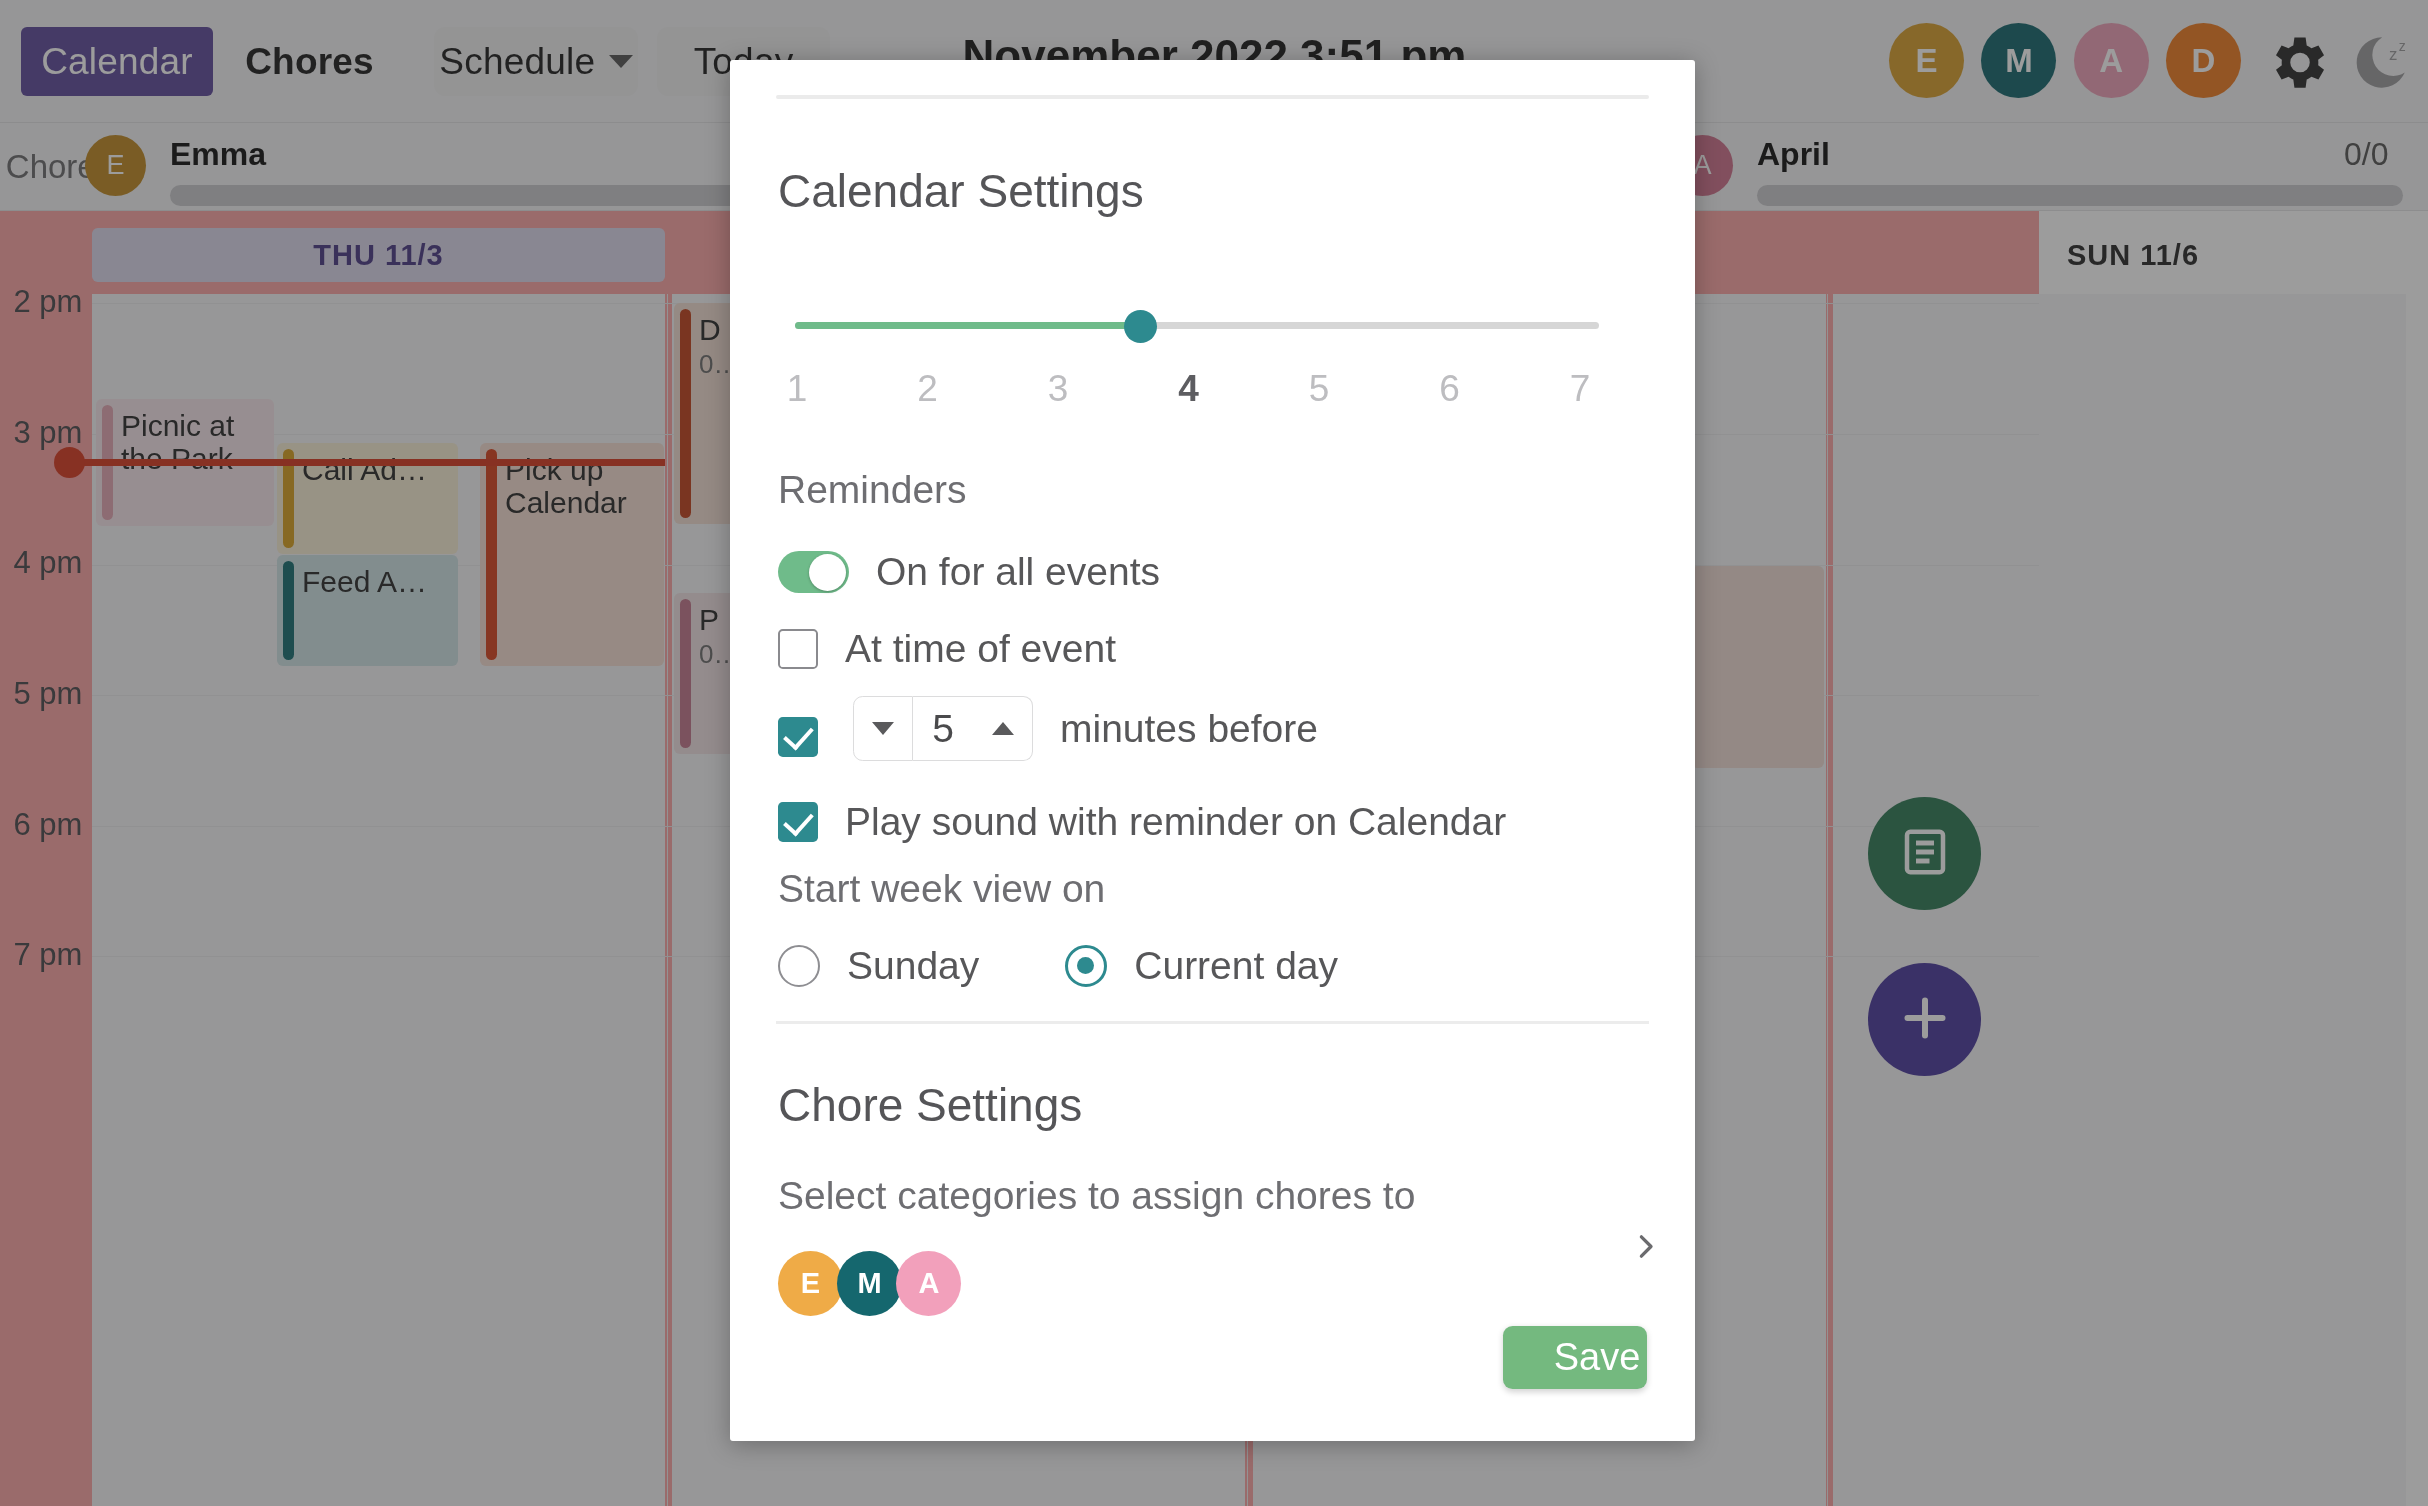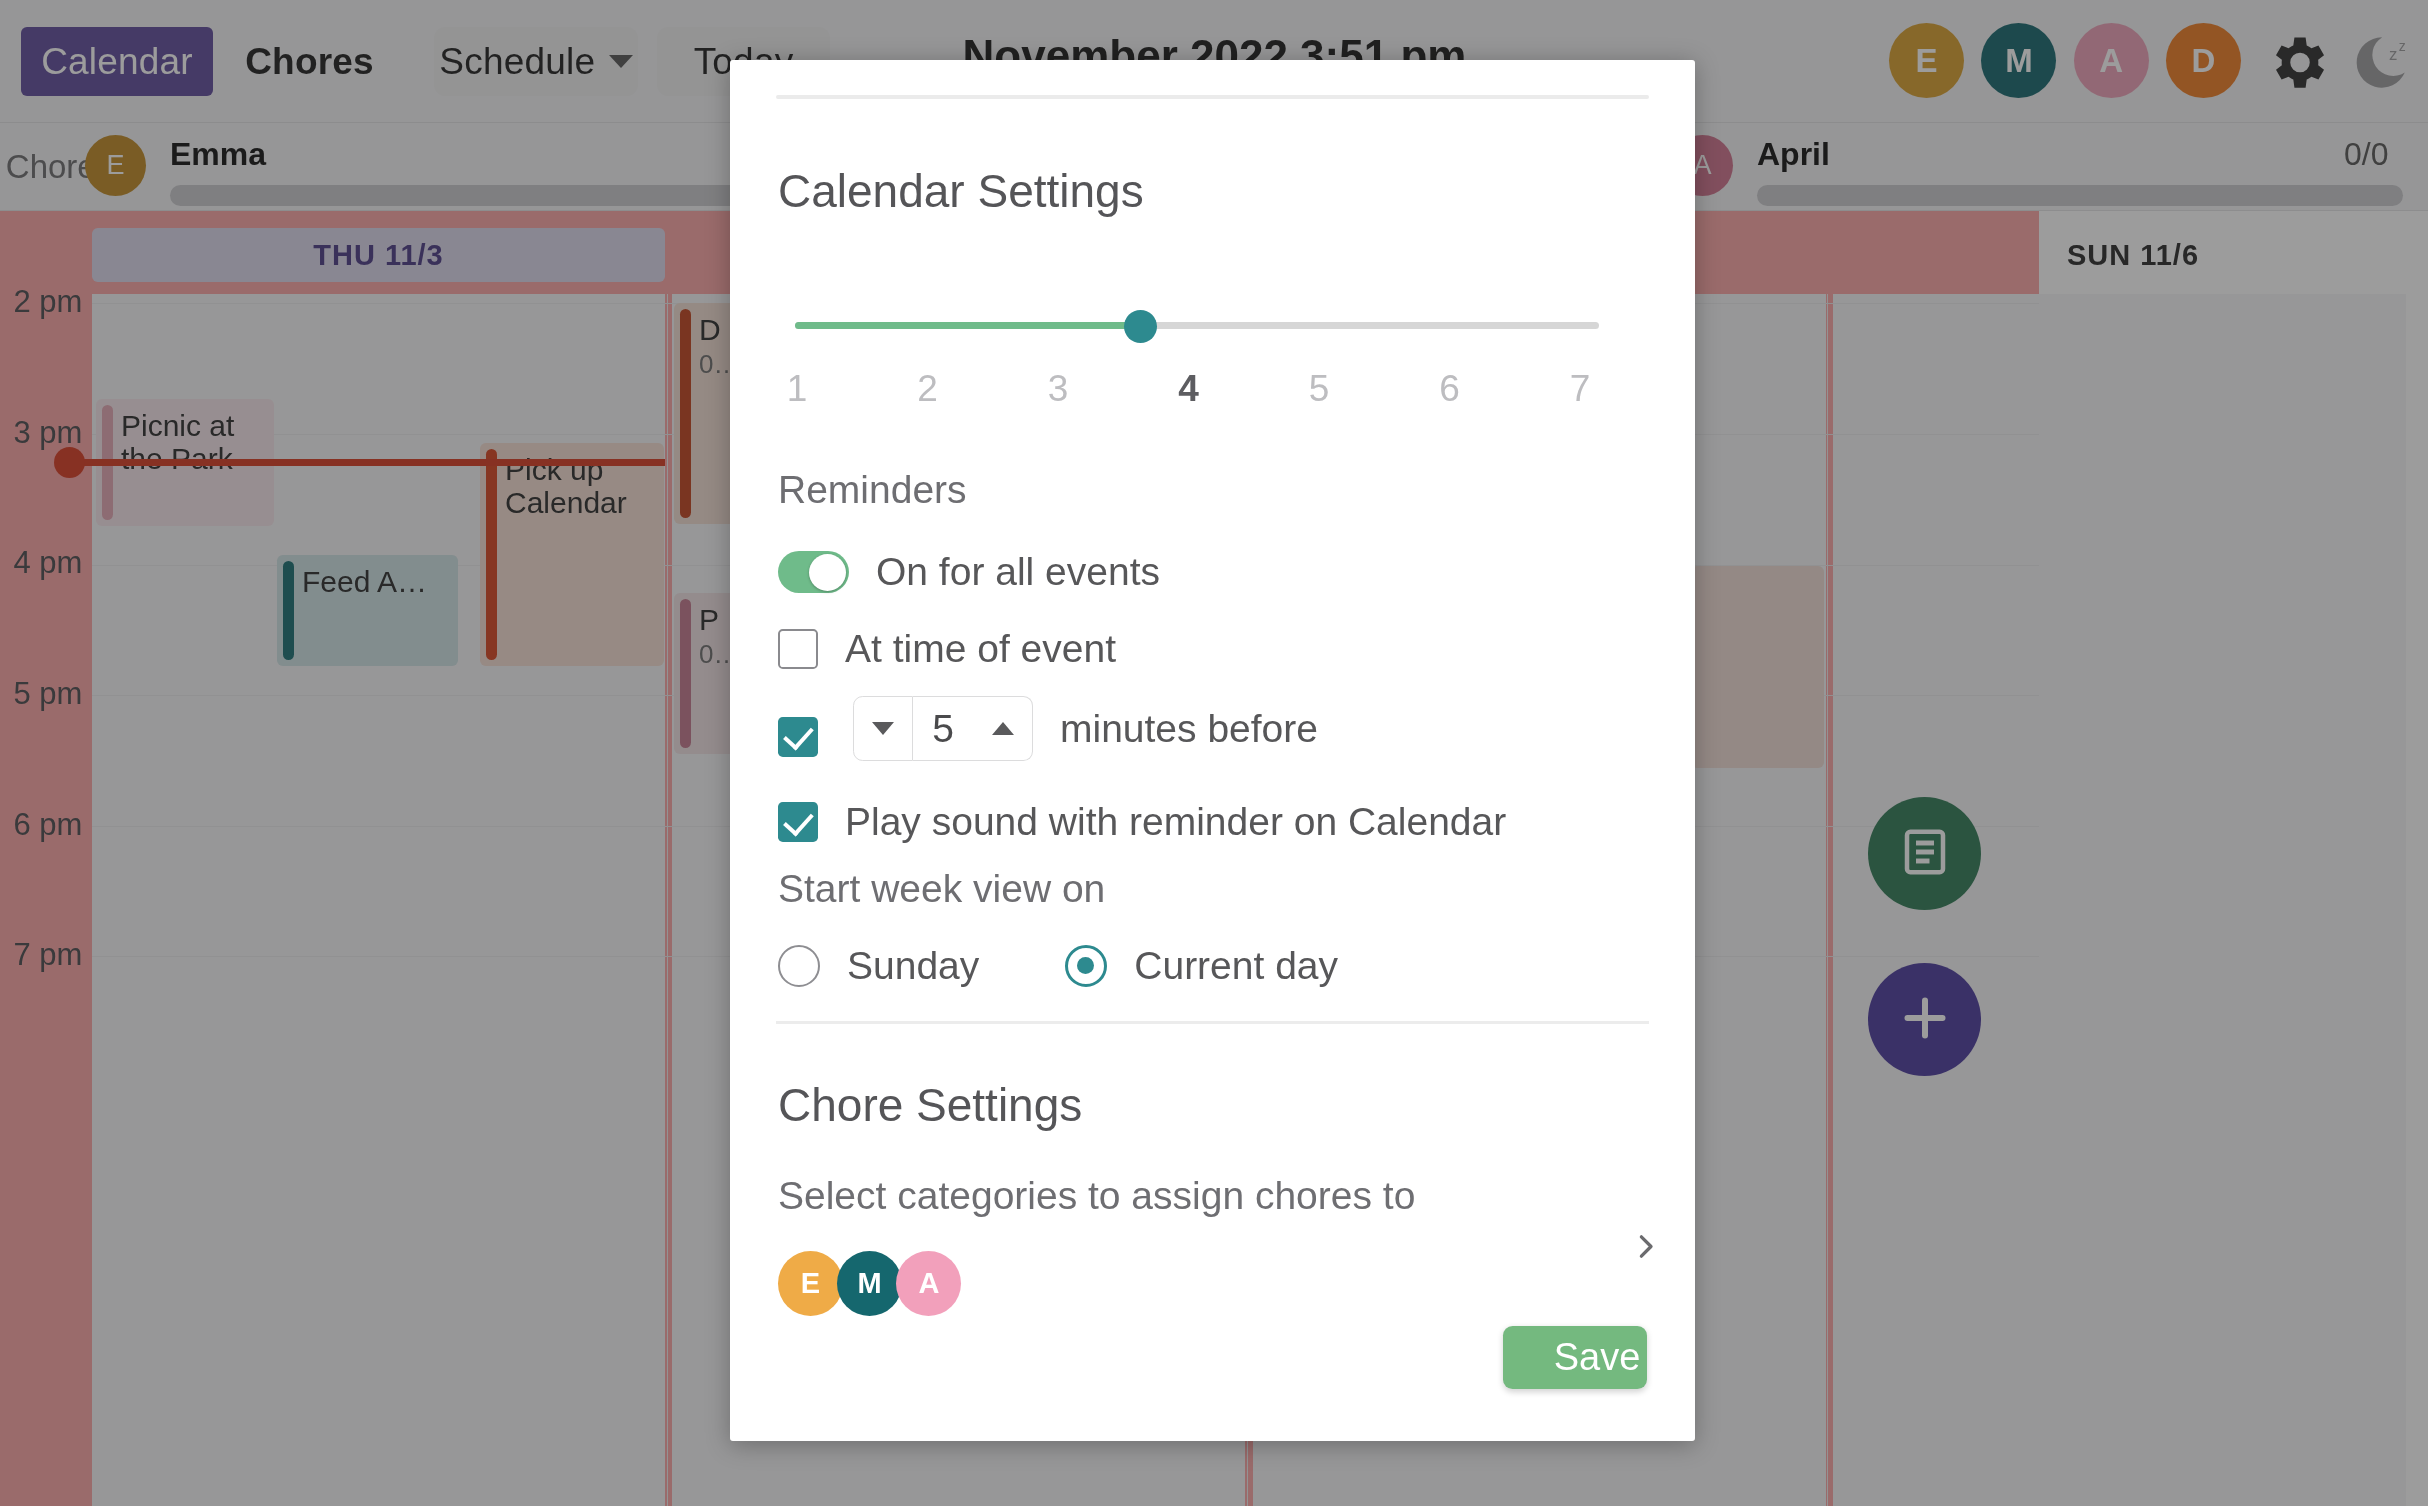--- a/index.html
+++ b/index.html
@@ -399,20 +399,24 @@
     <div class="time-label" style="top:334px;">4 pm</div>
     <div class="time-label" style="top:465px;">5 pm</div>
     <div class="time-label" style="top:596px;">6 pm</div>
     <div class="time-label" style="top:726px;">7 pm</div>
 
     <div class="event" id="ev0" style="left: 96px; top: 188px; width: 178px; height: 127px; background: rgb(246, 230, 234);">
       <span class="bar" id="ev0bar" style="background: rgb(227, 167, 180);"></span>
       <span>Picnic at the Park</span>
     </div>
 
+    <div class="event" id="ev1" style="left: 277px; top: 232px; width: 181px; height: 111px; background: rgb(248, 238, 212);">
+      <span class="bar" id="ev1bar" style="background: rgb(217, 162, 33);"></span>
+      <span>Call Ad…</span>
+    </div>
 
     <div class="event" id="ev2" style="left: 480px; top: 232px; width: 184px; height: 223px; background: rgb(246, 222, 210);">
       <span class="bar" id="ev2bar" style="background: rgb(217, 67, 31);"></span>
       <span>Pick up Calendar</span>
     </div>
 
     <div class="event" id="ev3" style="left: 277px; top: 344px; width: 181px; height: 111px; background: rgb(207, 227, 229);">
       <span class="bar" id="ev3bar" style="background: rgb(23, 110, 113);"></span>
       <span>Feed A…</span>
     </div>

